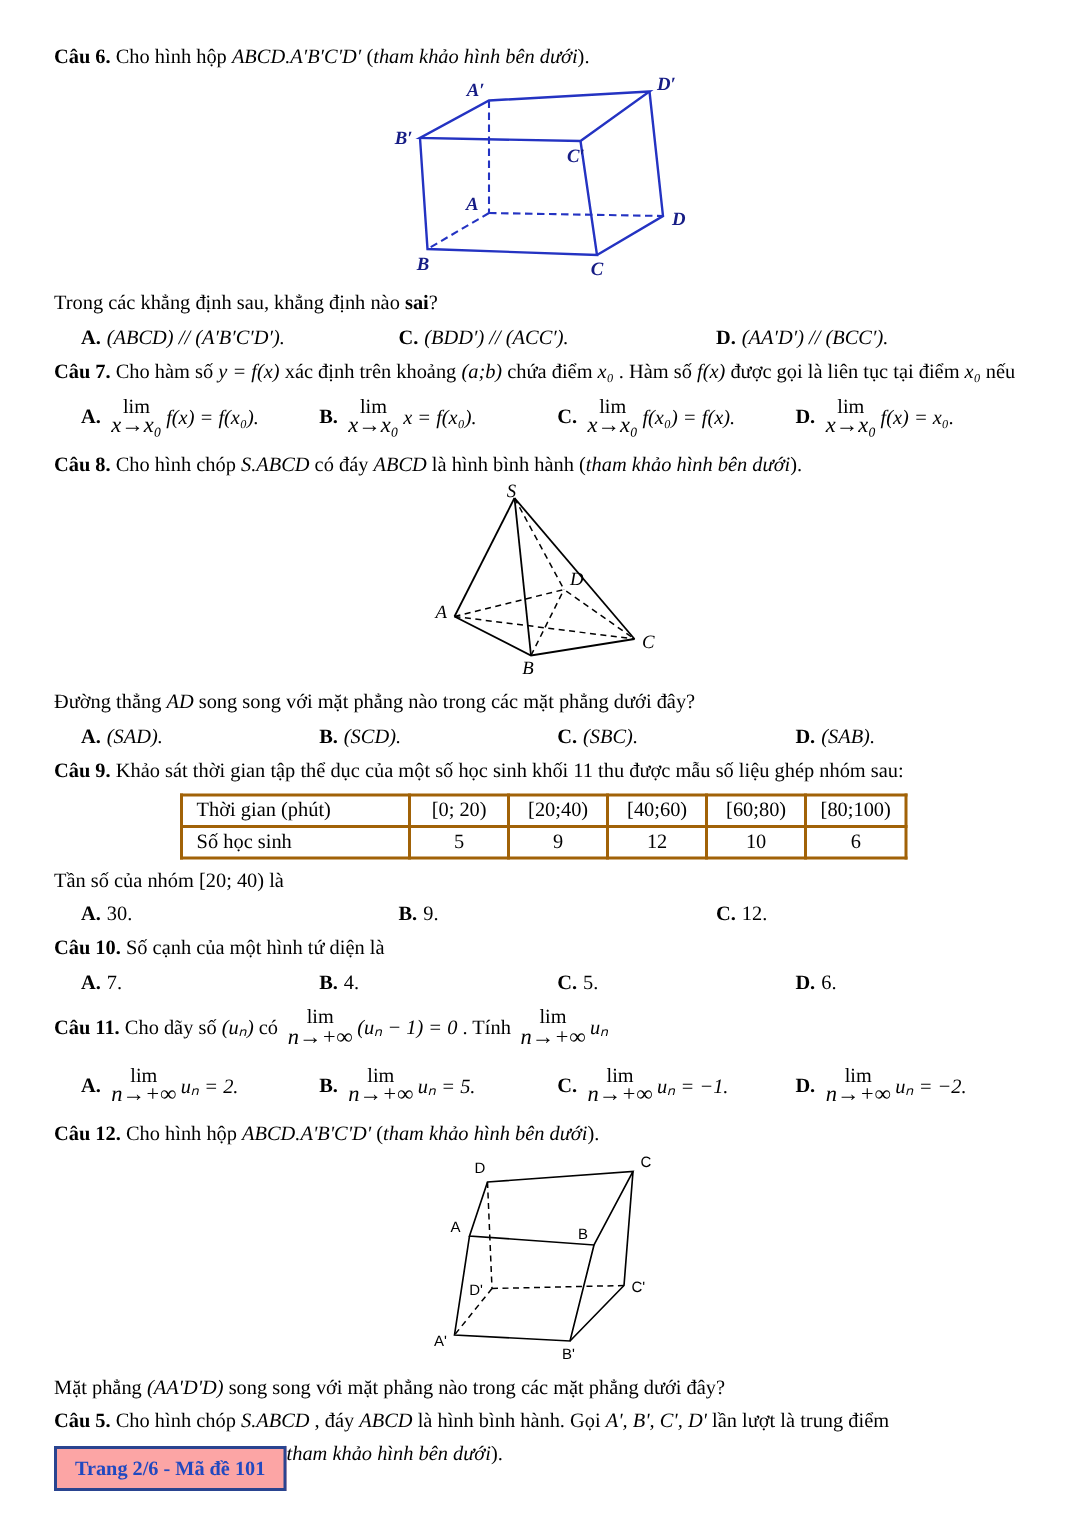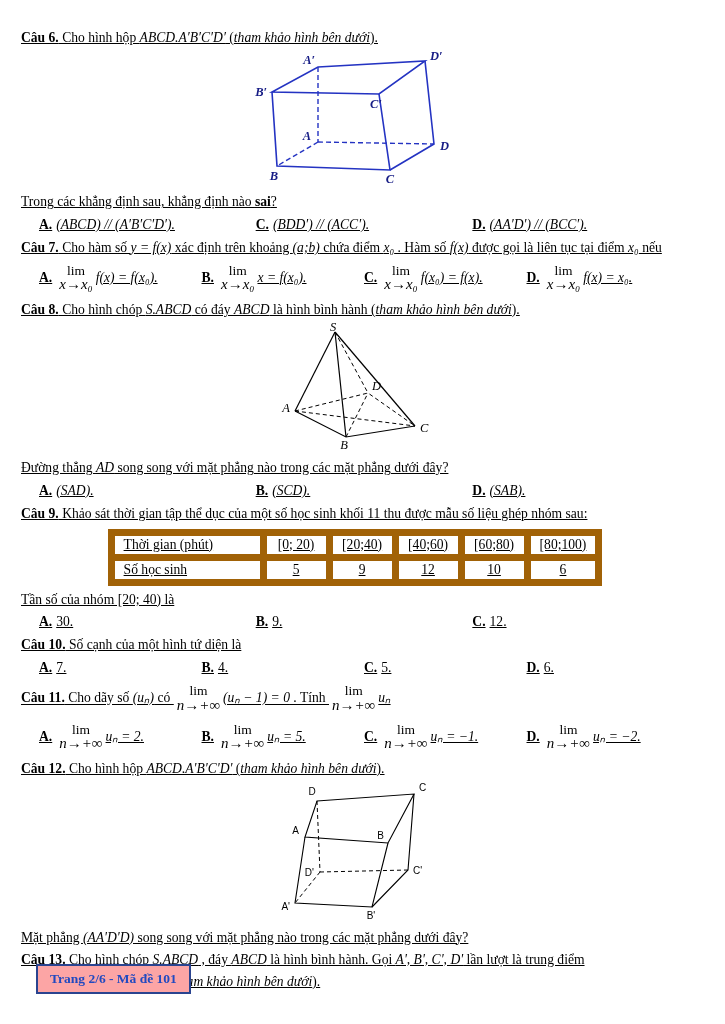--- a/index.html
+++ b/index.html
@@ -4,39 +4,39 @@
 <style>
   * { box-sizing: border-box; }
   html, body { margin: 0; padding: 0; }
   body {
     width: 725px; height: 1024px;
     background: #ffffff;
     font-family: "Liberation Serif", serif;
     font-size: 13.6px; color: #000;
     position: relative; overflow: hidden;
   }
-  .page { padding: 26px 36px 0 21px; text-decoration: underline; }
+  .page { padding: 26px 36px 0 36px; }
   p.qline { margin: 2px 0; line-height: 1.5; text-align: justify; }
   p.indent2 { padding-left: 64px; }
   .b { font-weight: 700; }
   .m, .i { font-style: italic; }
   .opts { display: flex; margin: 1px 0 3px 0; padding-left: 18px; justify-content: flex-end; }
   .opt { flex: 1; white-space: nowrap; line-height: 1.5; }
   .opt-label { font-weight: 700; padding-right: 4px; }
   .lim { display: inline-flex; flex-direction: column; align-items: center;
          line-height: 1; vertical-align: middle; margin: 4px 3px; transform: translateY(-1px); }
   .lim-word { font-size: 13.5px; }
   .lim-sub { font-size: 15px; font-style: italic; }
   .figure { text-align: center; margin: 2px 0; }
   svg text { font-family: "Liberation Serif", serif; }
   .fig1-label { fill: #161c85; font-size: 12.5px; font-style: italic; font-weight: 700; }
   .fig2-label { fill: #000; font-size: 12.5px; font-style: italic; }
   .fig3-label { fill: #000; font-size: 10px; font-family: "Liberation Sans", sans-serif; font-style: normal; }
   .freq-table { border-collapse: collapse; margin: 4px auto; }
-  .freq-table td { border: 7px solid #a16207; padding: 1px 9px; height: 21px;
+  .freq-table td { border: 2px solid #a16207; padding: 1px 9px; height: 21px;
                    text-align: center; font-size: 13.6px; min-width: 66px; }
   .freq-table td.rowhead { text-align: left; width: 152px; }
   .footer-box {
     position: absolute; left: 36px; bottom: 30px;
     border: 2px solid #2a4490; padding: 5px 12px;
     color: #2149c0; font-weight: 700; font-size: 13.5px;
     background: #fca5a5;
   }
 </style>
 </head>
@@ -124,20 +124,21 @@
         <text class="fig2-label" x="92" y="68" text-anchor="start">D</text>
       </g>
     </svg>
   </div>
 
   <p class="qline"><span>Đường thẳng </span><span class="m">AD</span><span> song song với mặt phẳng nào trong các mặt phẳng dưới đây?</span></p>
 
   <div class="opts">
     <div class="opt"><span class="opt-label">A.</span><i class="m">(SAD).</i></div>
     <div class="opt"><span class="opt-label">B.</span><i class="m">(SCD).</i></div>
+    <div class="opt"><span class="opt-label">C.</span><i class="m">(SBC).</i></div>
     <div class="opt"><span class="opt-label">D.</span><i class="m">(SAB).</i></div>
   </div>
 
   <p class="qline"><span class="b">Câu 9.</span><span> Khảo sát thời gian tập thể dục của một số học sinh khối 11 thu được mẫu số liệu ghép nhóm sau:</span></p>
 
   <table class="freq-table">
     <tbody>
         <tr>
       <td class="rowhead">Thời gian (phút)</td>
       <td>[0; 20)</td>
@@ -226,20 +227,20 @@
         <text class="fig3-label" x="133" y="92" text-anchor="start">C'</text>
         <text class="fig3-label" x="10" y="128" text-anchor="end">A'</text>
         <text class="fig3-label" x="91" y="137" text-anchor="middle">B'</text>
       </g>
     </svg>
   </div>
 
   <p class="qline"><span>Mặt phẳng </span><span class="m">(AA'D'D)</span><span> song song với mặt phẳng nào trong các mặt phẳng dưới đây?</span></p>
 
 
-  <p class="qline"><span class="b">Câu 13.</span><span> Cho hình chóp </span><span class="m">S.ABCD</span><span> , đáy </span><span class="m">ABCD</span><span> là hình bình hành. Gọi </span><span class="m">A', B', C', D'</span><span> lần lượt là trung điểm</span></p>
+  <p class="qline"><span class="b">Câu 5.</span><span> Cho hình chóp </span><span class="m">S.ABCD</span><span> , đáy </span><span class="m">ABCD</span><span> là hình bình hành. Gọi </span><span class="m">A', B', C', D'</span><span> lần lượt là trung điểm</span></p>
   <p class="qline indent2"><span class="m">SA, SB, SC, SD</span><span> (</span><span class="i">tham khảo hình bên dưới</span><span>).</span></p>
 
 </div>
 
 <div class="footer-box">
   <span>Trang 2/6 - Mã đề 101</span>
 </div>
 
 </body></html>

